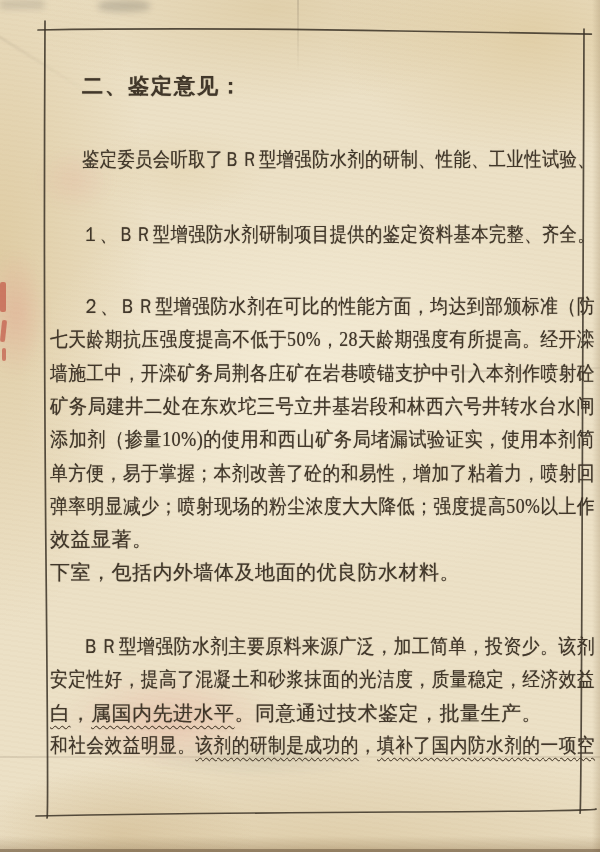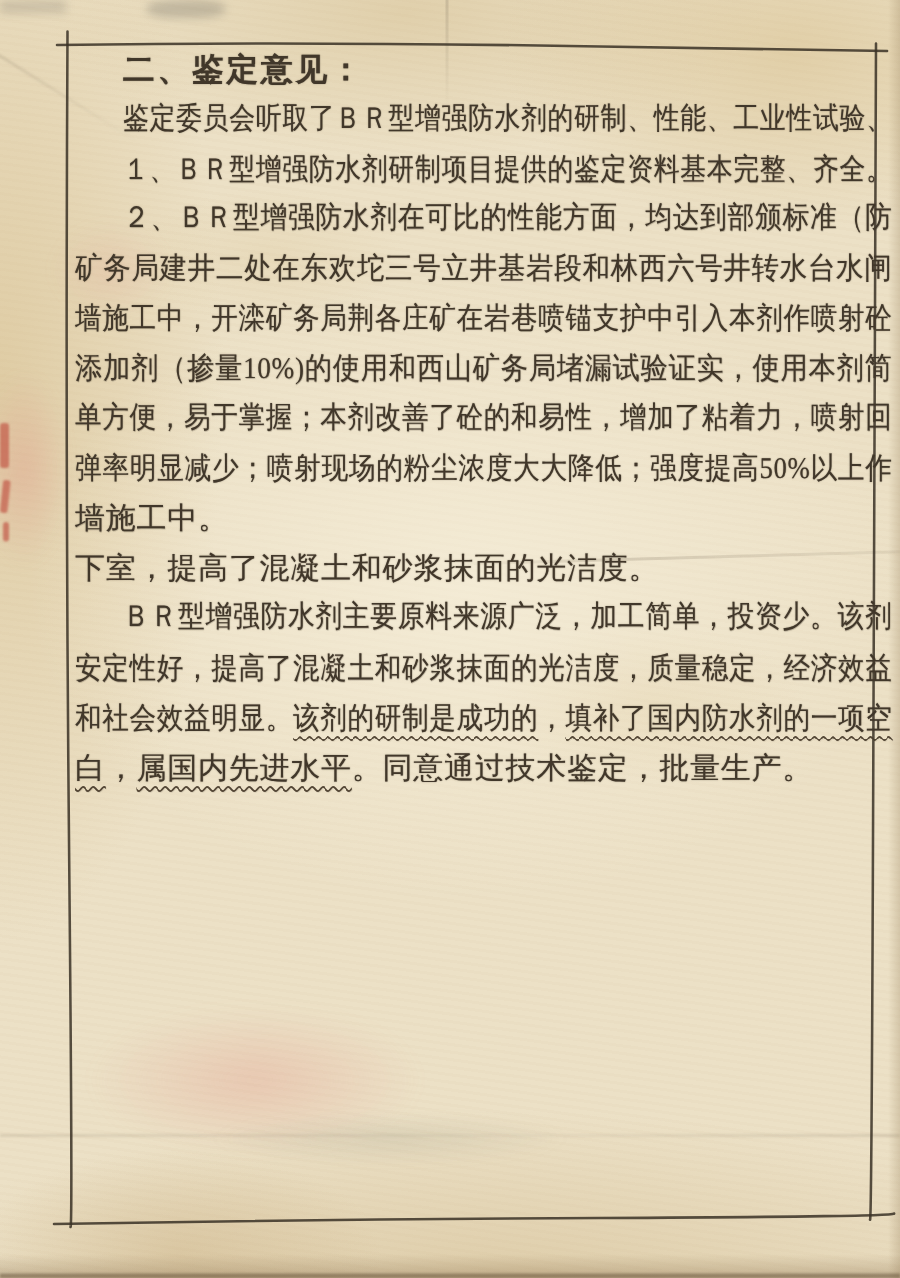--- a/index.html
+++ b/index.html
@@ -51,21 +51,21 @@
     background:linear-gradient(rgba(140,115,80,0), rgba(140,115,80,.38));}
   .edge-bottom-line{left:0;bottom:0;width:600px;height:3px;background:rgba(92,72,48,.45);filter:blur(.6px);}
   .edge-right{right:0;top:0;width:8px;height:852px;background:linear-gradient(270deg, rgba(150,128,92,.28), rgba(150,128,92,0));}
   .frame-svg{position:absolute;left:0;top:0;}
   .text-block{
     position:absolute;left:50px;top:30px;width:540px;
     color:var(--ink);font-size:20px;letter-spacing:.5px;
     text-shadow:0 0 1px rgba(62,52,38,.55), .4px .4px 0 rgba(62,52,38,.18);
   }
   .line{margin:0;height:33.3px;line-height:33.3px;white-space:nowrap;}
-  .line.ind{padding-left:32px;}
+  .line.ind{padding-left:32px;margin-top:40px;}
   .line-inner{display:inline-block;transform-origin:left center;}
   .line.bold .line-inner{font-weight:bold;letter-spacing:2px;font-size:21px;}
   .seg{display:inline;}
   .seg.u{
     text-decoration-line:underline;text-decoration-style:wavy;
     text-decoration-color:rgba(74,60,44,.85);text-decoration-thickness:1.2px;
     text-underline-offset:5px;
   }
   
   .line:nth-child(3n){transform:translateY(.5px);}
@@ -100,26 +100,27 @@
       <path d="M584,29 Q583,300 582,560 T580,813"></path>
       <path d="M36,816 Q200,813 400,812 T596,809"></path>
     </g>
   </svg>
 
   <div class="text-block">
       <p class="line ind bold"><span class="line-inner"><span class="seg">二、鉴定意见：</span></span></p>
       <p class="line ind"><span class="line-inner" style="transform: scaleX(0.8629);"><span class="seg">鉴定委员会听取了ＢＲ型增强防水剂的研制、性能、工业性试验、</span></span></p>
       <p class="line ind"><span class="line-inner" style="transform: scaleX(0.8629);"><span class="seg">１、ＢＲ型增强防水剂研制项目提供的鉴定资料基本完整、齐全。</span></span></p>
       <p class="line ind"><span class="line-inner" style="transform: scaleX(0.8937);"><span class="seg">２、ＢＲ型增强防水剂在可比的性能方面，均达到部颁标准（防</span></span></p>
+      <p class="line"><span class="line-inner" style="transform: scaleX(0.8895);"><span class="seg">七天龄期抗压强度提高不低于50%，28天龄期强度有所提高。经开滦</span></span></p>
+      <p class="line"><span class="line-inner" style="transform: scaleX(0.8862);"><span class="seg">墙施工中，开滦矿务局荆各庄矿在岩巷喷锚支护中引入本剂作喷射砼</span></span></p>
       <p class="line"><span class="line-inner" style="transform: scaleX(0.9167);"><span class="seg">矿务局建井二处在东欢坨三号立井基岩段和林西六号井转水台水闸</span></span></p>
-      <p class="line"><span class="line-inner" style="transform: scaleX(0.8862);"><span class="seg">墙施工中，开滦矿务局荆各庄矿在岩巷喷锚支护中引入本剂作喷射砼</span></span></p>
       <p class="line"><span class="line-inner" style="transform: scaleX(0.9101);"><span class="seg">添加剂（掺量10%)的使用和西山矿务局堵漏试验证实，使用本剂简</span></span></p>
       <p class="line"><span class="line-inner" style="transform: scaleX(0.8862);"><span class="seg">单方便，易于掌握；本剂改善了砼的和易性，增加了粘着力，喷射回</span></span></p>
       <p class="line"><span class="line-inner" style="transform: scaleX(0.8903);"><span class="seg">弹率明显减少；喷射现场的粉尘浓度大大降低；强度提高50%以上作</span></span></p>
-      <p class="line"><span class="line-inner"><span class="seg">墙施工中。</span></span></p>
-      <p class="line"><span class="line-inner"><span class="seg">下室，提高了混凝土和砂浆抹面的光洁度。</span></span></p>
+      <p class="line"><span class="line-inner"><span class="seg">效益显著。</span></span></p>
+      <p class="line"><span class="line-inner"><span class="seg">下室，包括内外墙体及地面的优良防水材料。</span></span></p>
       <p class="line ind"><span class="line-inner" style="transform: scaleX(0.8937);"><span class="seg">ＢＲ型增强防水剂主要原料来源广泛，加工简单，投资少。该剂</span></span></p>
       <p class="line"><span class="line-inner" style="transform: scaleX(0.8862);"><span class="seg">安定性好，提高了混凝土和砂浆抹面的光洁度，质量稳定，经济效益</span></span></p>
+      <p class="line"><span class="line-inner"><span class="seg u">白</span><span class="seg">，</span><span class="seg u">属国内先进水平</span><span class="seg">。同意通过技术鉴定，批量生产。</span></span></p>
       <p class="line"><span class="line-inner" style="transform: scaleX(0.8862);"><span class="seg">和社会效益明显。</span><span class="seg u">该剂的研制是成功的</span><span class="seg">，</span><span class="seg u">填补了国内防水剂的一项空</span></span></p>
-      <p class="line"><span class="line-inner"><span class="seg u">白</span><span class="seg">，</span><span class="seg u">属国内先进水平</span><span class="seg">。同意通过技术鉴定，批量生产。</span></span></p>
     </div>
 
 </div>
 
 </body></html>

